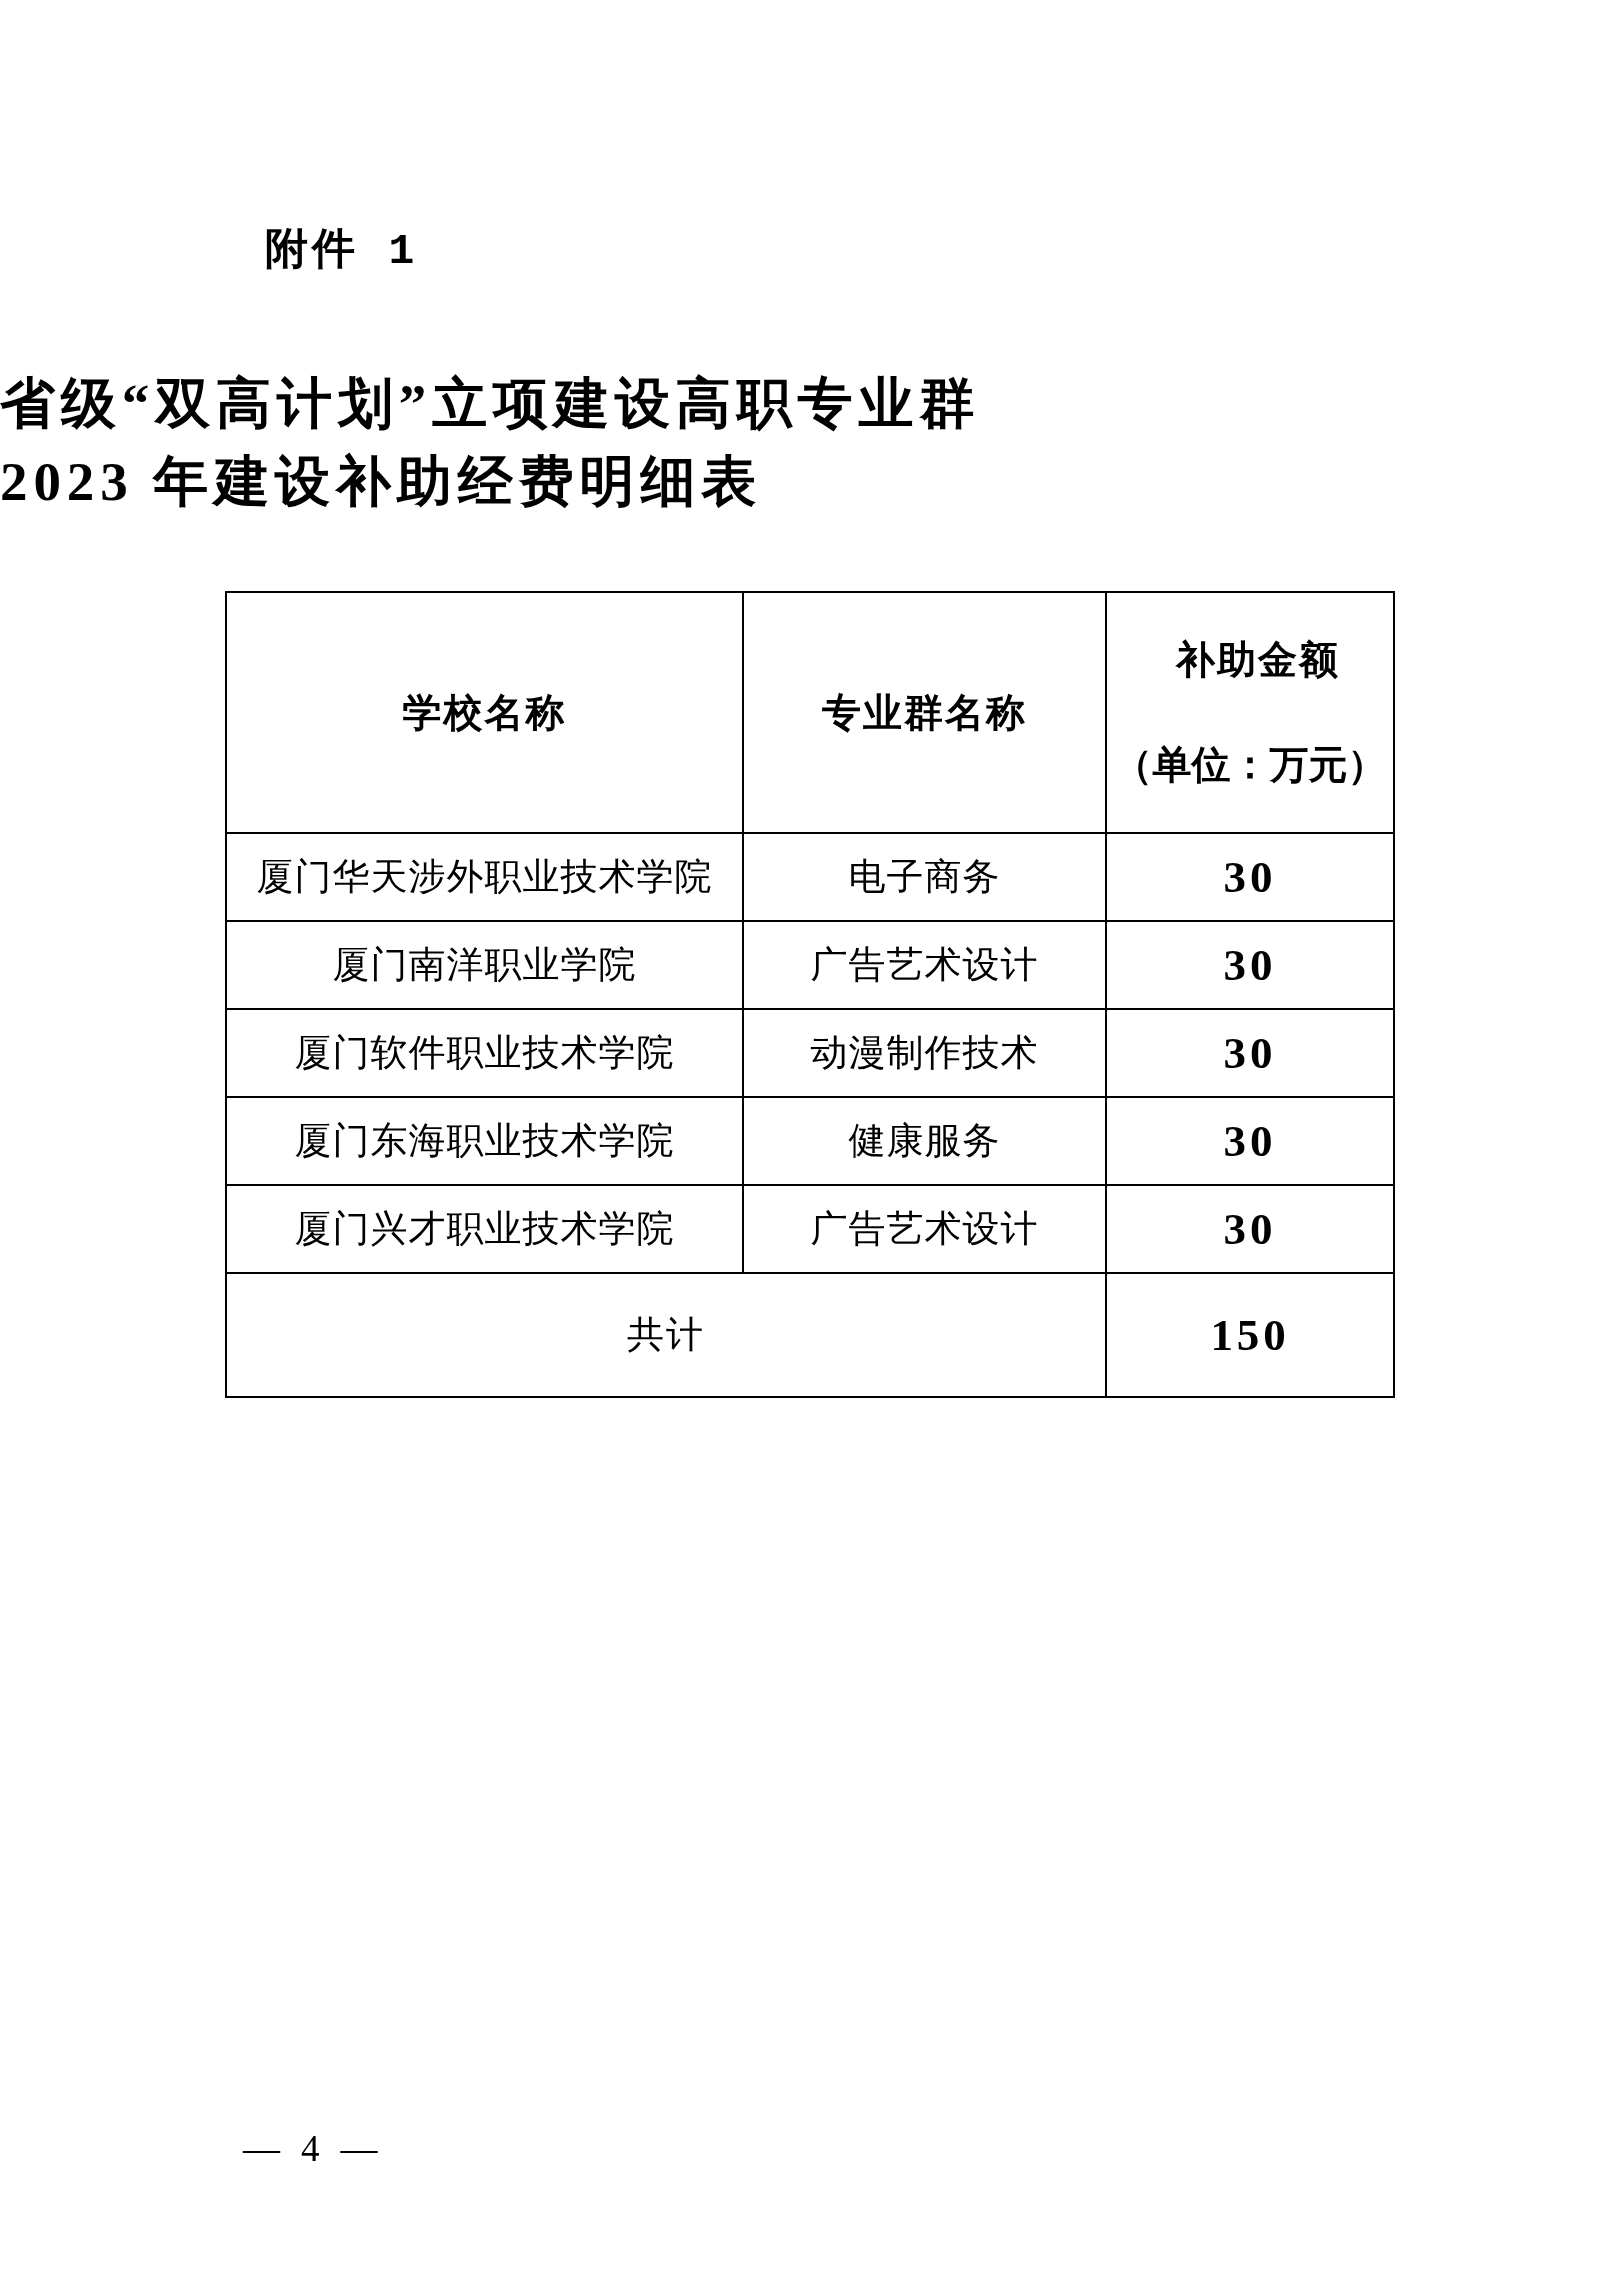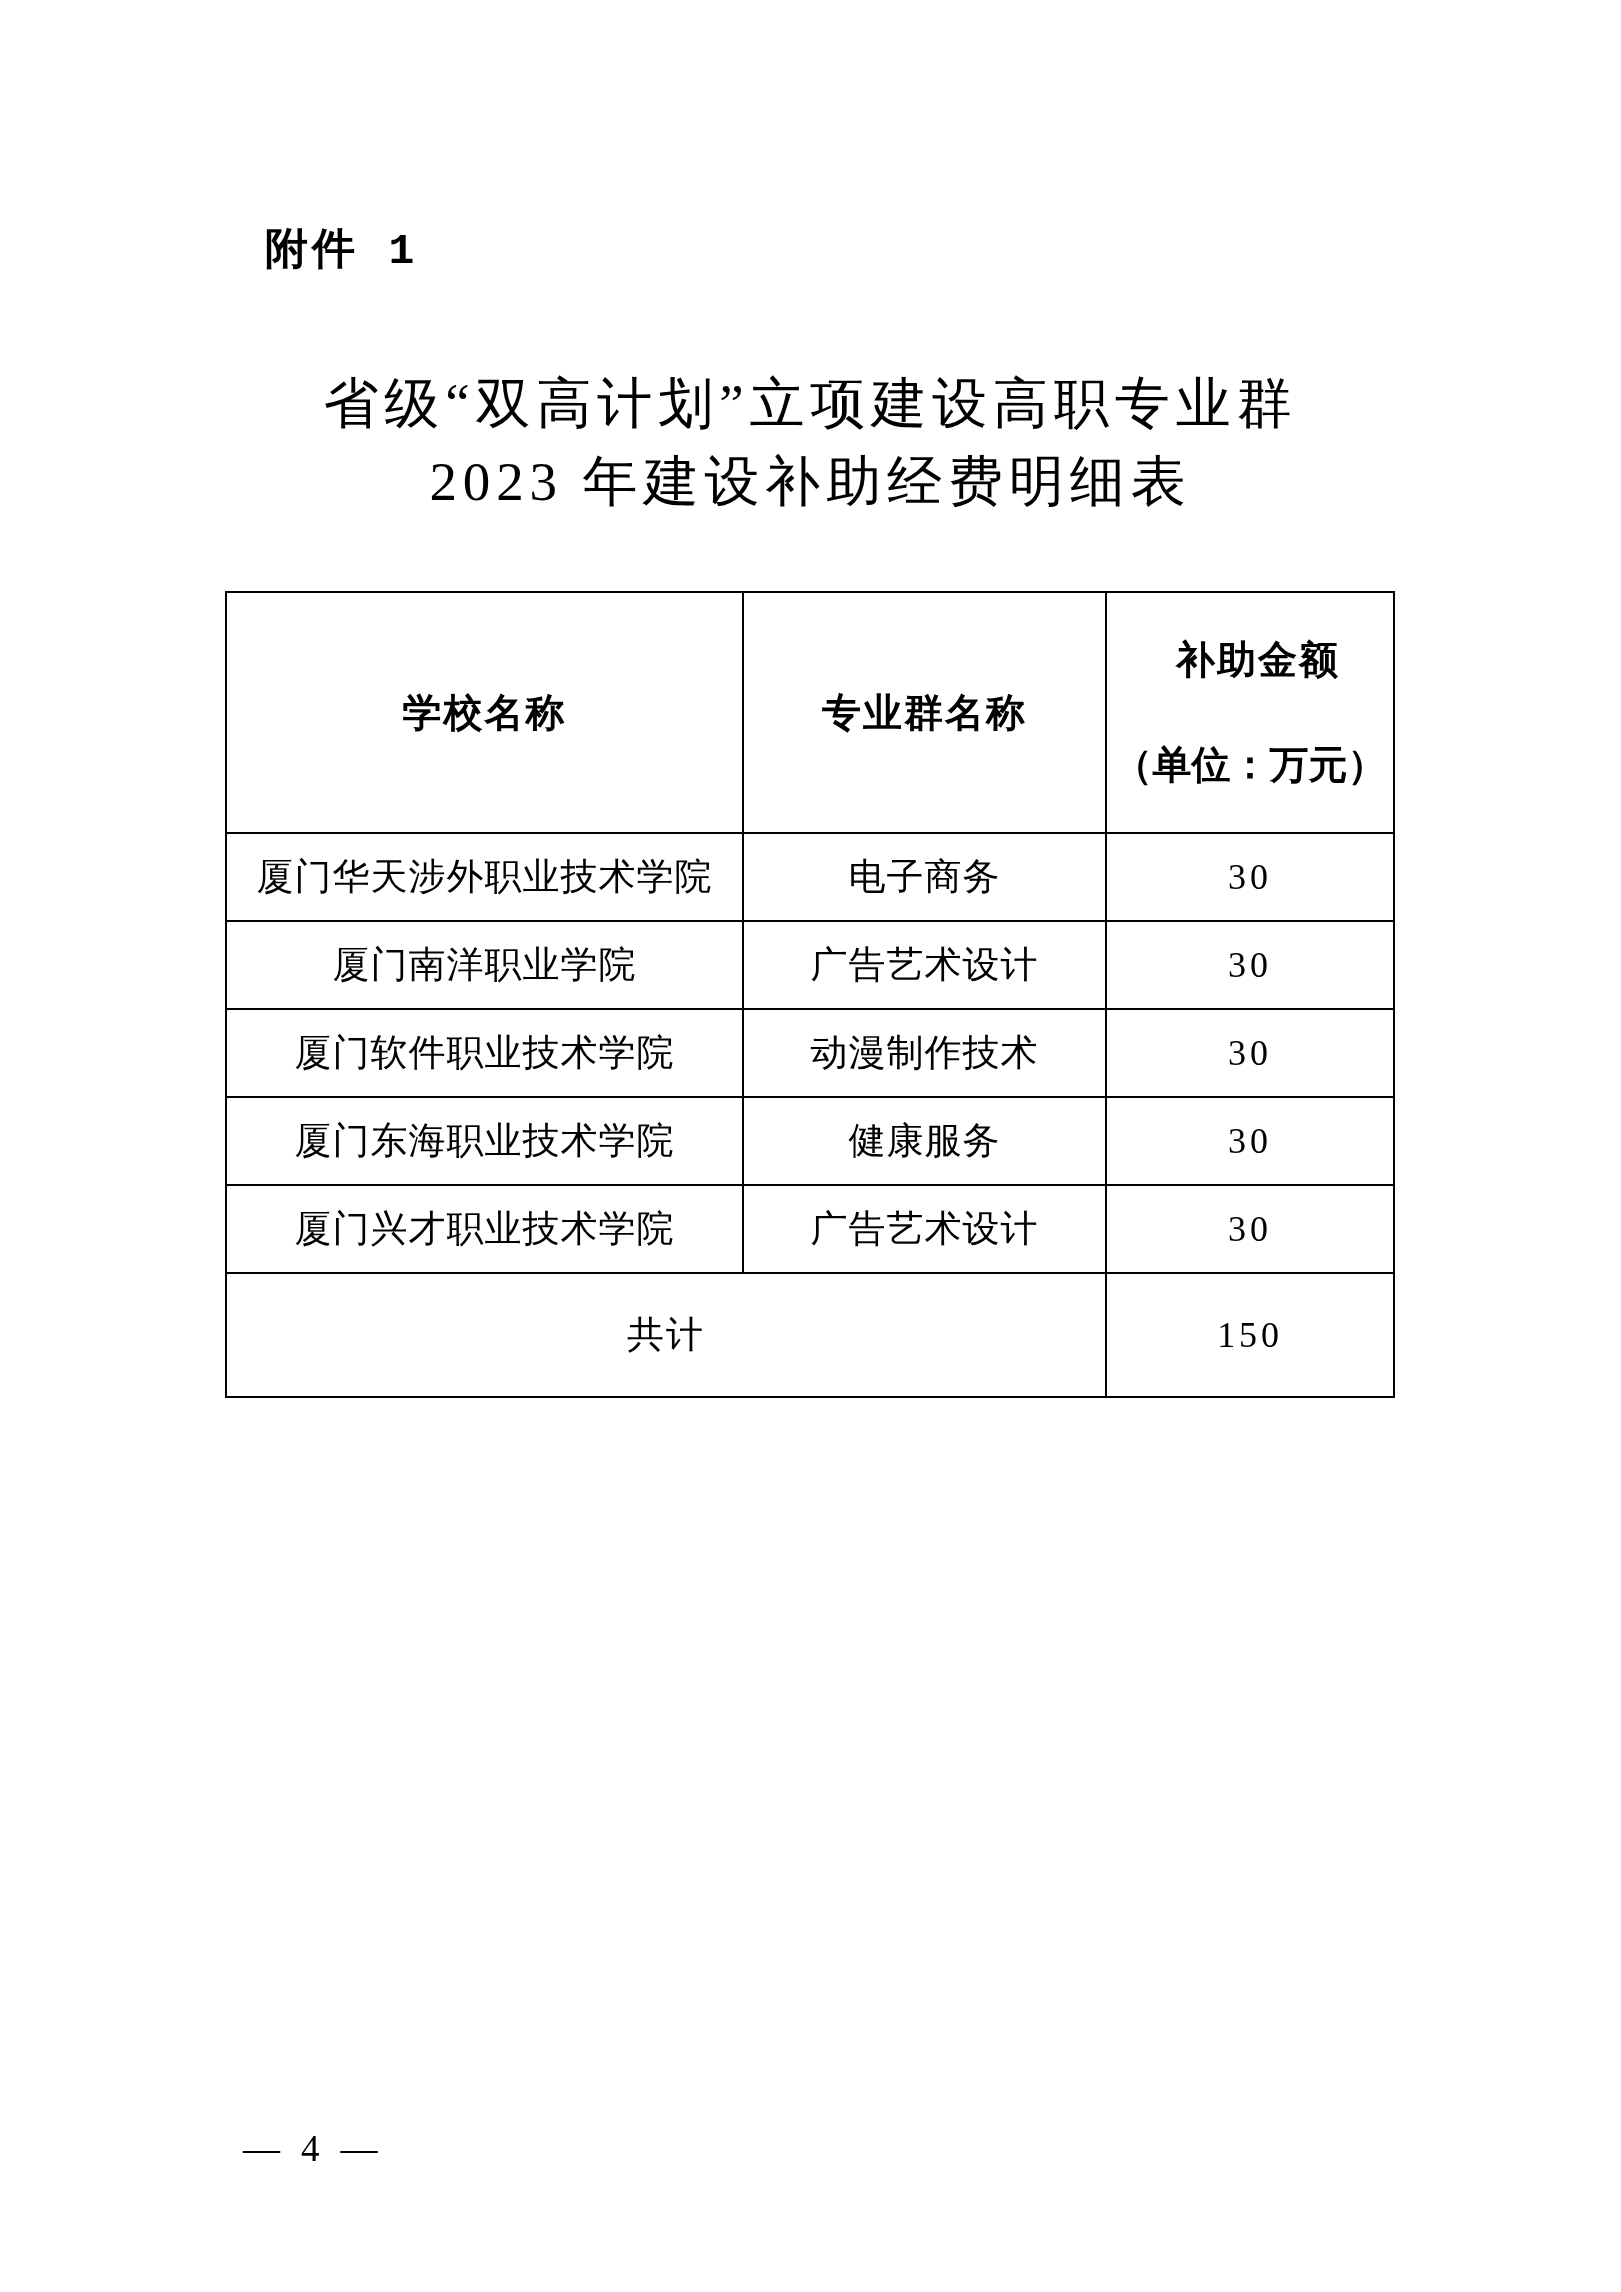--- a/index.html
+++ b/index.html
@@ -24,23 +24,23 @@
     font-weight: bold;
     font-size: 43px;
     letter-spacing: 3.9px;
     white-space: nowrap;
   }
   .doc-title {
     position: absolute;
     left: 0;
     top: 365px;
     width: 100%;
-    text-align: center;
+    text-align: left;
     font-family: "Liberation Serif", "DejaVu Serif", serif;
-    font-weight: normal;
+    font-weight: bold;
     font-size: 55px;
     line-height: 78px;
     letter-spacing: 5.9px;
     white-space: nowrap;
   }
   table.grant-table {
     position: absolute;
     left: 225px;
     top: 591px;
     width: 1167px;
@@ -67,23 +67,23 @@
   }
   .amount-header-line1 { margin-bottom: 51px; padding-left: 16px; }
   .amount-header-line2 { letter-spacing: 0; }
   .grant-table td.cell-text {
     font-size: 37px;
     letter-spacing: 1px;
     font-weight: normal;
   }
   .grant-table td.cell-num {
     font-family: "Liberation Serif", "DejaVu Serif", serif;
-    font-size: 36px;
+    font-size: 45px;
     letter-spacing: 3.9px;
-    font-weight: normal;
+    font-weight: bold;
   }
   .grant-table td.cell-total-label {
     font-size: 37px;
     letter-spacing: 2px;
     font-weight: normal;
   }
   .page-number {
     position: absolute;
     left: 243px;
     top: 2127px;

